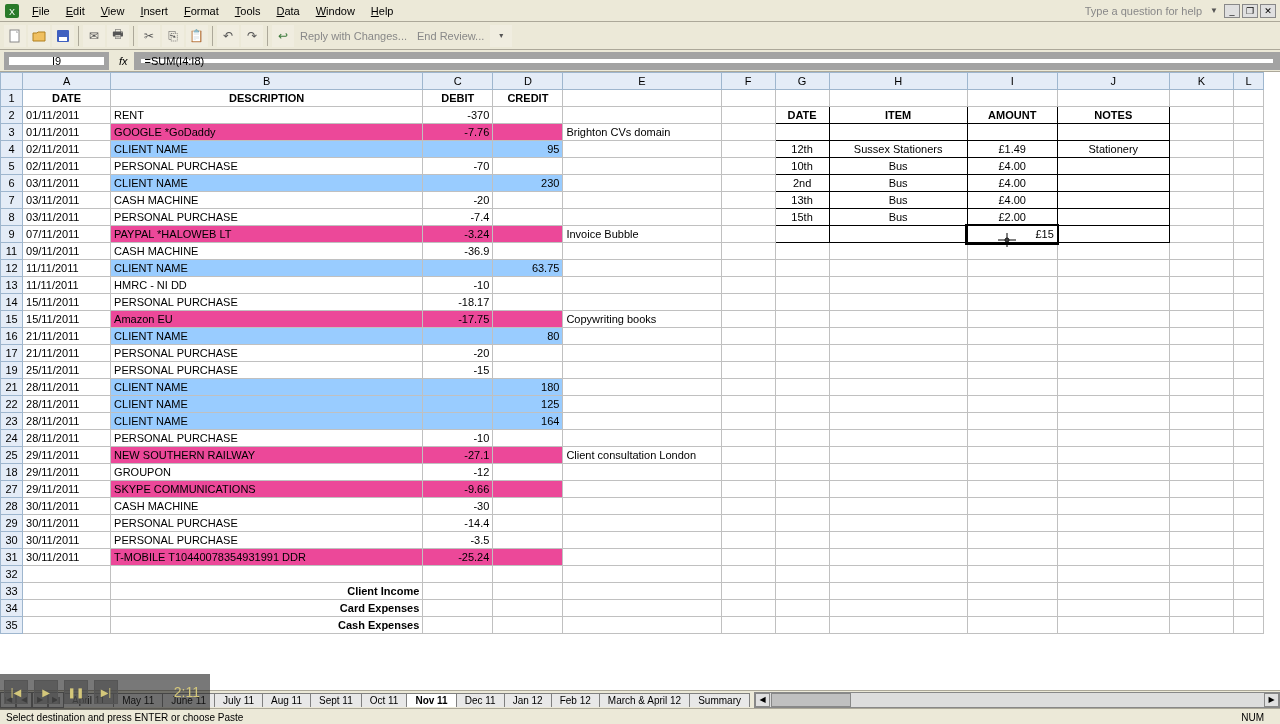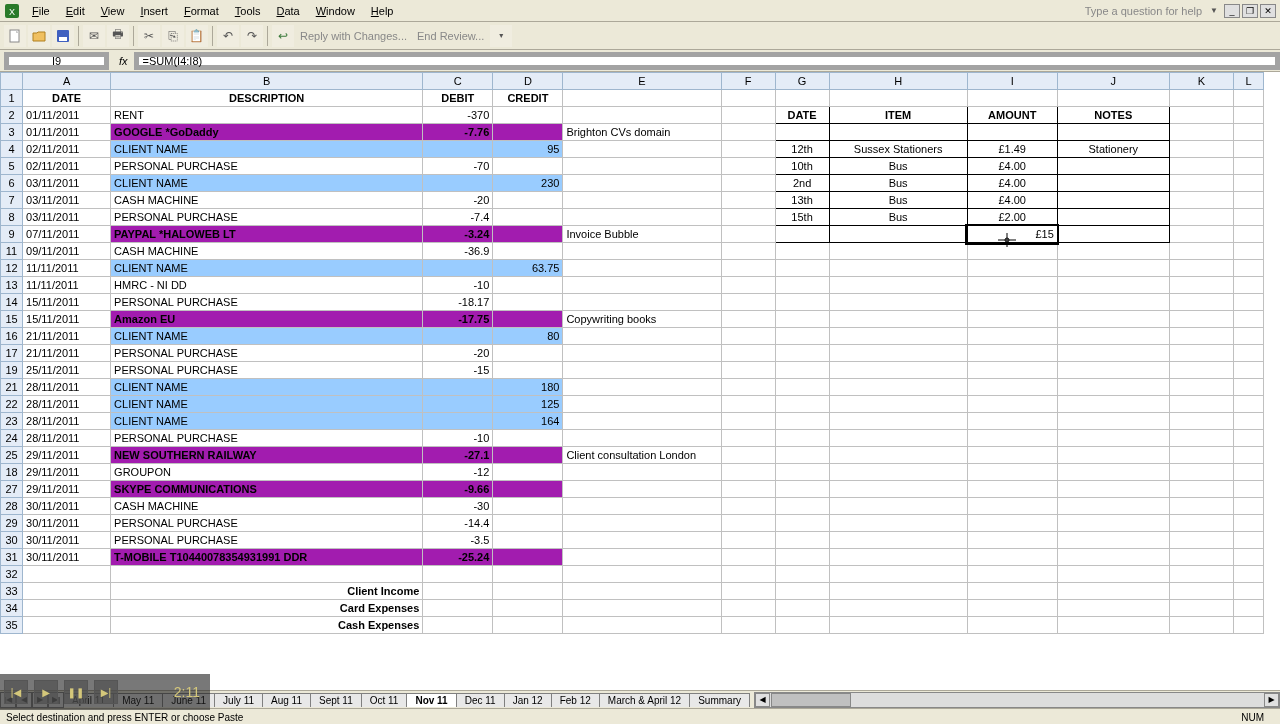--- a/index.html
+++ b/index.html
@@ -12,41 +12,41 @@
 .help-box { font-size:11px; color:#888; padding:2px 6px; margin-right:2px; }
 .win-ctrl { display:flex; gap:2px; }
 .win-btn { width:16px; height:14px; font-size:9px; display:flex; align-items:center; justify-content:center; border:1px solid #888; background:#e0e0e0; }
 .toolbar { display:flex; align-items:center; height:28px; background:#ece9d8; border-bottom:1px solid #aca899; padding:0 4px; gap:2px; }
 .tb-btn { width:22px; height:22px; background:#f0ede0; border:1px solid transparent; display:flex; align-items:center; justify-content:center; font-size:12px; color:#555;}
 .tb-sep { width:1px; height:20px; background:#aca899; margin:0 2px; }
 .tb-txt { padding:0 4px; color:#888; }
 .fbar-row { display:flex; align-items:center; height:22px; background:#ece9d8; border-bottom:1px solid #aca899; }
 .name-box { width:105px; border:5px solid #a3a3a3; background:#fff; height:18px; margin:0 4px; padding:0 4px; text-align:center; display:flex; align-items:center; justify-content:center;}
 .fx-label { font-style:italic; padding:0 6px; }
-.fbar { flex:1; height:18px; border:5px solid #a3a3a3; background:#fff; padding:0 4px; display:flex; align-items:center;}
+.fbar { flex:1; height:18px; border:7px solid #a3a3a3; background:#fff; padding:0 4px; display:flex; align-items:center;}
 .sheet-wrap { position:relative; width:1280px; height:618px; background:#fff; overflow:hidden; }
 table.grid { border-collapse:collapse; table-layout:fixed; width:1264px; }
 table.grid th, table.grid td { border:1px solid #c0c0c0; height:17px; padding:0 3px; font-size:11px; white-space:nowrap; overflow:hidden; }
 table.grid th { background:#e4ecf7; font-weight:normal; text-align:center; border-color:#9eb6ce;}
 .rowhdr { background:#e4ecf7; text-align:center; width:22px; border-color:#9eb6ce; font-weight:normal;}
 .colA { width:88px; }
 .colB { width:312px; }
 .colC { width:70px; }
 .colD { width:70px; }
 .colE { width:158px; }
 .colF { width:54px; }
 .colG { width:54px; }
 .colH { width:138px; }
 .colI { width:90px; }
 .colJ { width:112px; }
 .colK { width:64px; }
 .colL { width:30px; }
 .hdr-cell { font-weight:bold; text-align:center; }
 .num-r { text-align:right; }
-.hl-yellow { background:#a21caf;font-weight:bold; }
+.hl-yellow { background:#ec4899; }
 .hl-blue { background:#99ccff; }
 .side-table-hdr { border:1px solid #000 !important; font-weight:bold; text-align:center; }
 .side-cell { border:1px solid #000 !important; text-align:center;}
 .tabs-row { display:flex; align-items:center; height:18px; background:#ece9d8; border-top:1px solid #aca899; font-size:10px; }
 .tab-nav { display:flex; gap:0; }
 .tab-nav-btn { width:16px; height:16px; border:1px solid #808080; background:#e0e0e0; display:flex; align-items:center; justify-content:center; font-size:8px;}
 .sheet-tab { padding:1px 8px; border:1px solid #808080; border-bottom:none; margin-left:-1px; background:#e8e8e8; }
 .sheet-tab.active { background:#ffffff; font-weight:bold; }
 .hscroll { flex:1; height:16px; background:#ddd; border:1px solid #888; margin-left:4px; position:relative;}
 .hscroll .thumb { position:absolute; left:16px; top:0; width:80px; height:14px; background:#c0c0c0; border:1px solid #888;}

